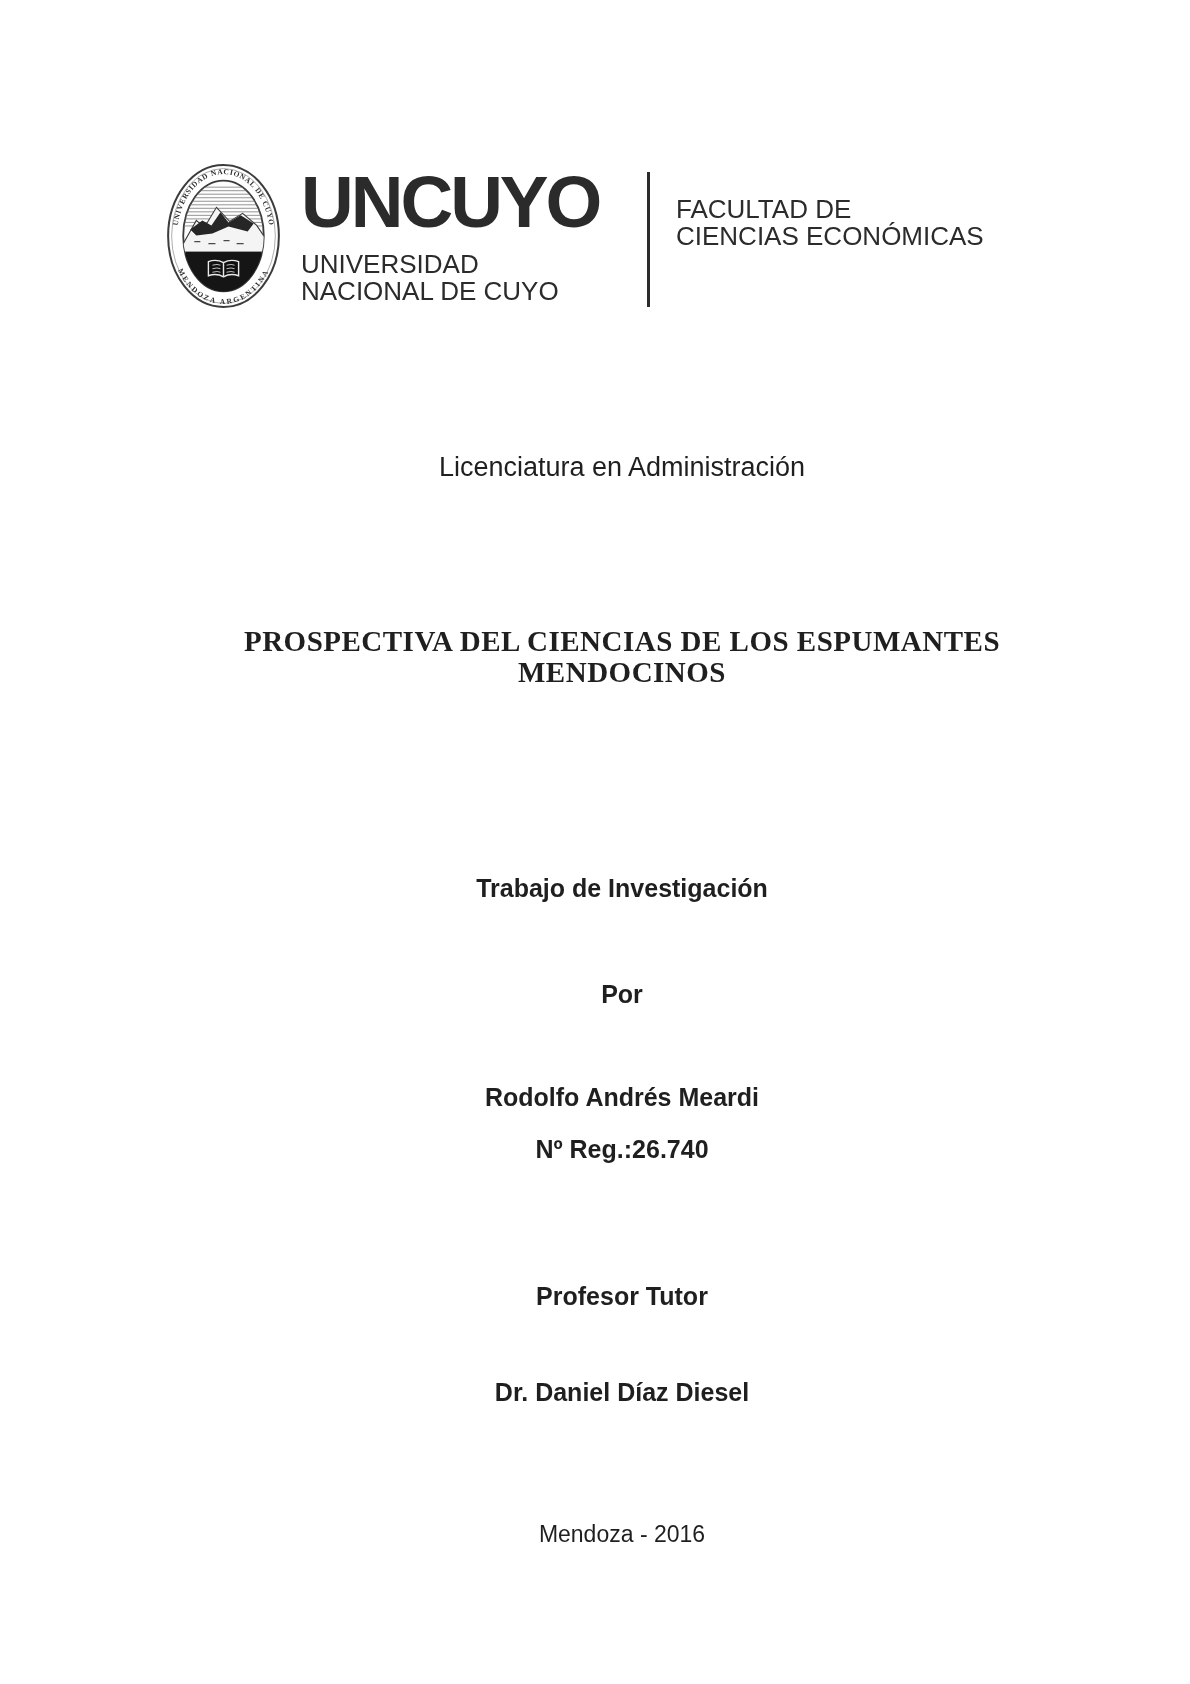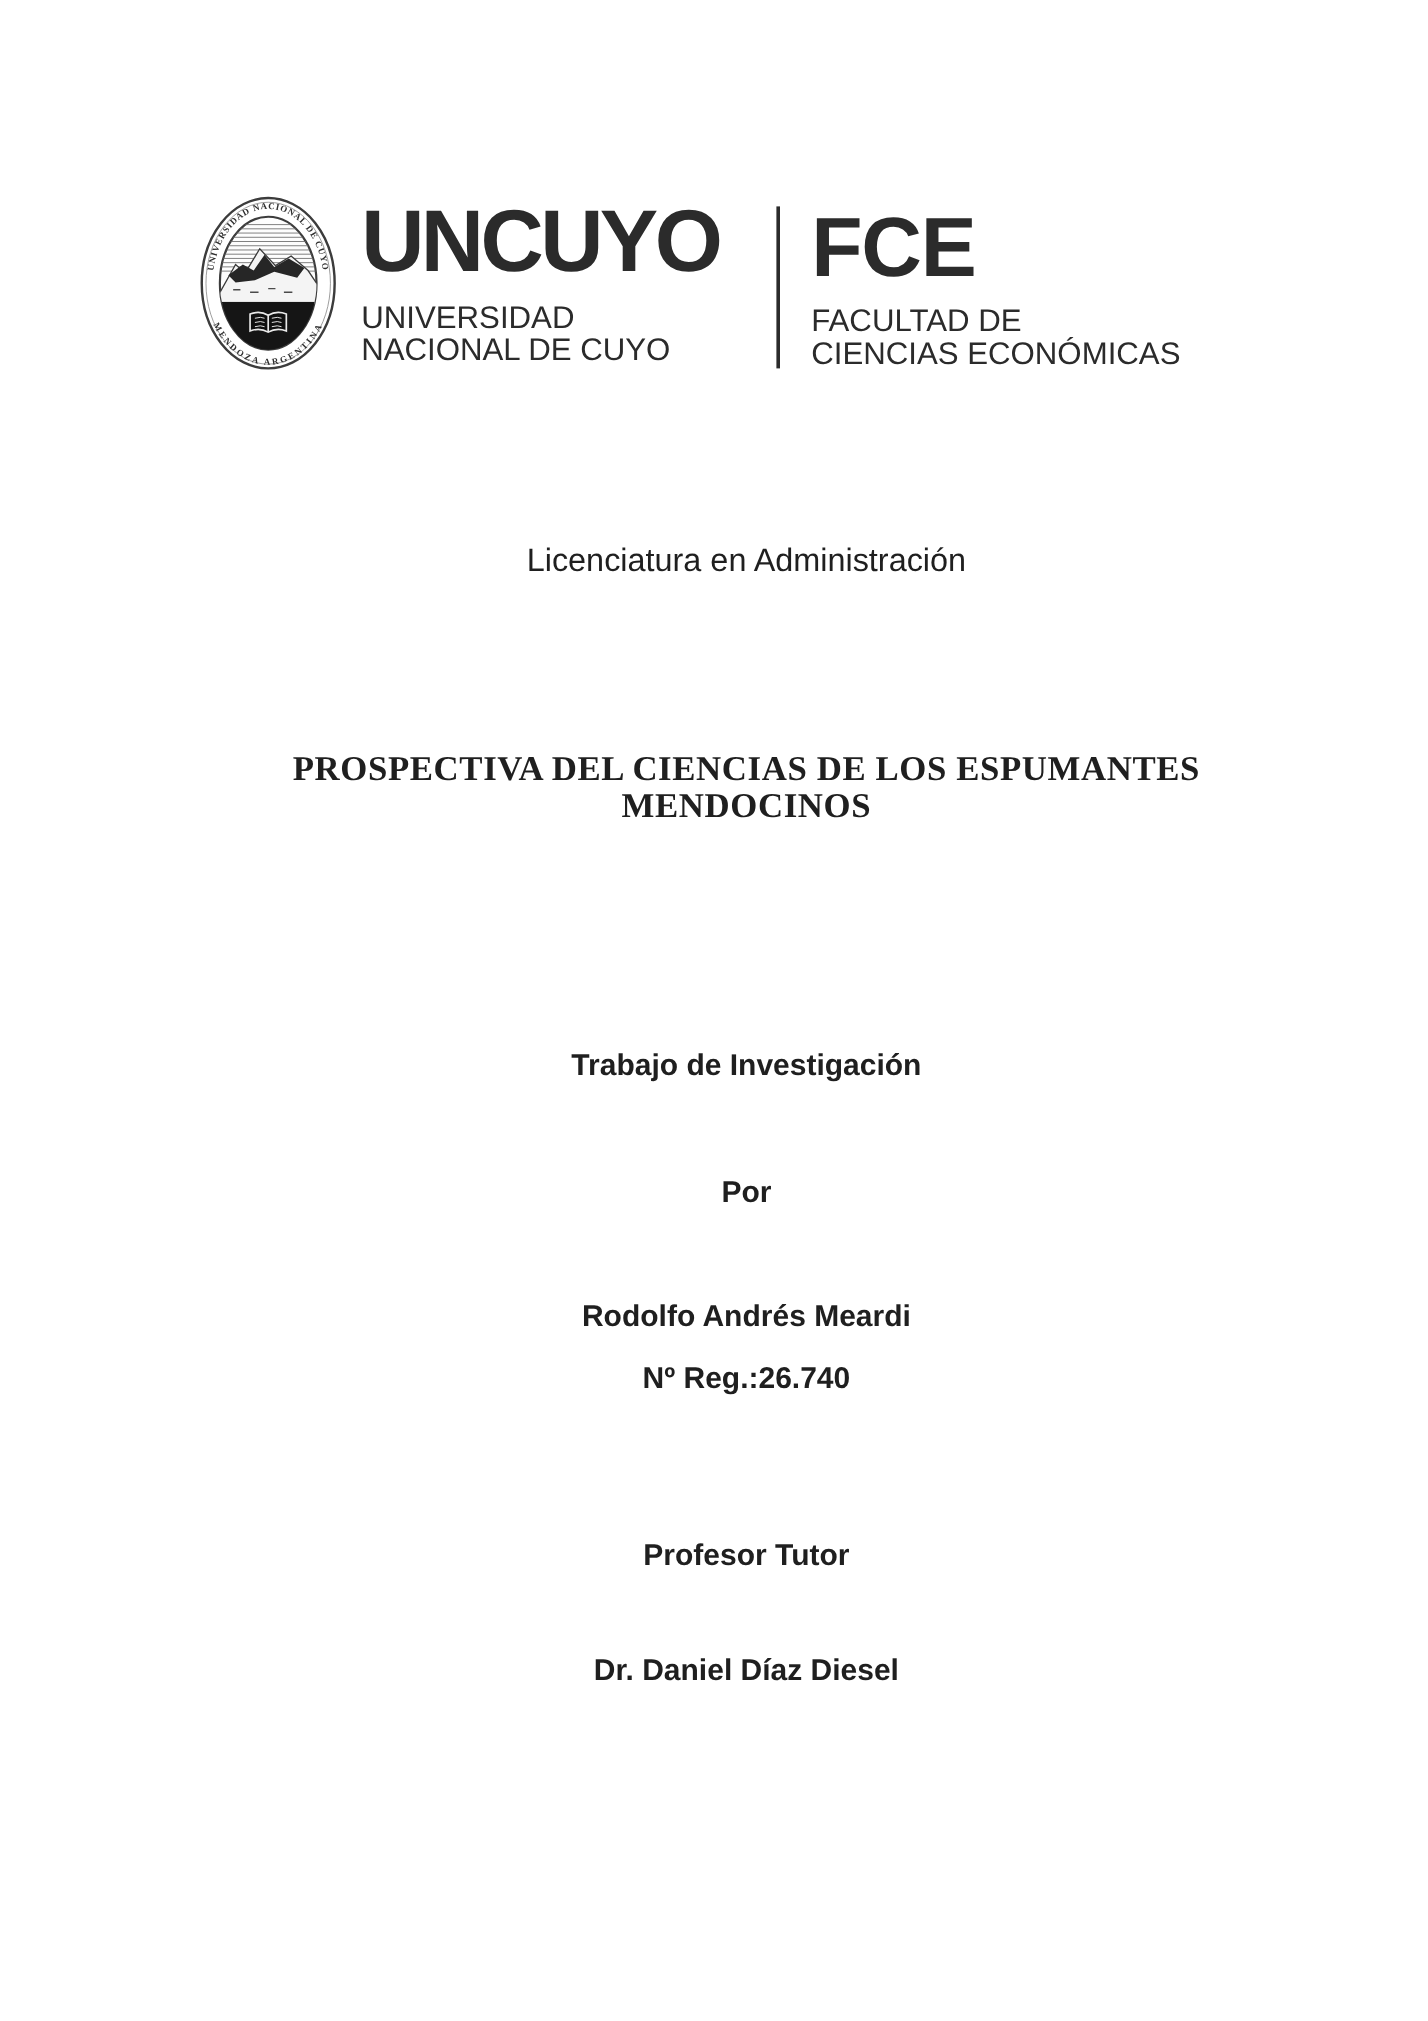--- a/index.html
+++ b/index.html
@@ -106,21 +106,20 @@
 
   <div class="brand brand-uncuyo">
     <div class="acronym">UNCUYO</div>
     <div class="subline first">UNIVERSIDAD</div>
     <div class="subline">NACIONAL DE CUYO</div>
   </div>
 
   <div class="logo-divider"></div>
 
   <div class="brand brand-fce">
-    <div class="acronym">FCE</div>
     <div class="subline first">FACULTAD DE</div>
     <div class="subline">CIENCIAS ECONÓMICAS</div>
   </div>
 
   <div class="line degree">Licenciatura en Administración</div>
 
   <div class="line title1">PROSPECTIVA DEL CIENCIAS DE LOS ESPUMANTES</div>
   <div class="line title2">MENDOCINOS</div>
 
 
@@ -129,14 +128,15 @@
   <div class="line by">Por</div>
 
   <div class="line author">Rodolfo Andrés Meardi</div>
 
   <div class="line reg">Nº Reg.:26.740</div>
 
   <div class="line tutor-name">Dr. Daniel Díaz Diesel</div>
 
   <div class="line tutor-label">Profesor Tutor</div>
 
+  <div class="line place-year">Mendoza - 2016</div>
 
 </div>
 
 </body></html>

